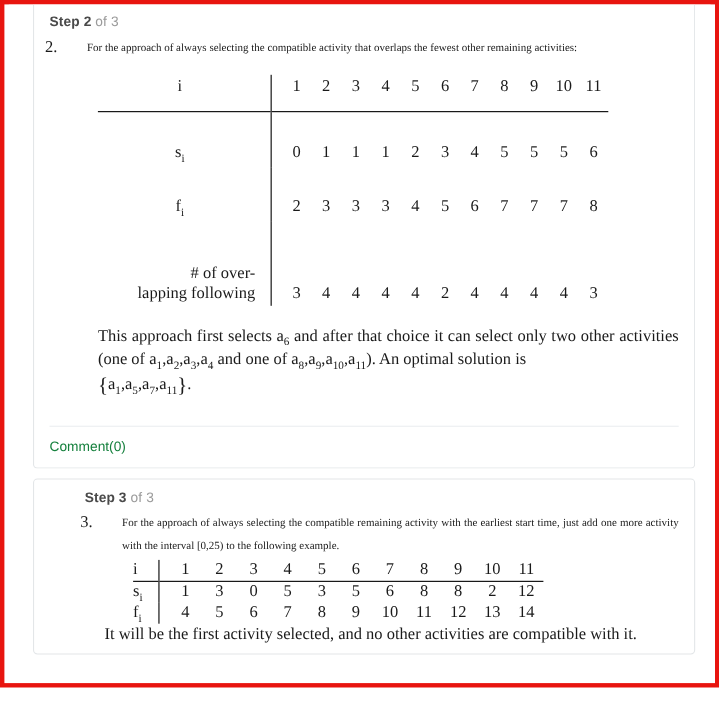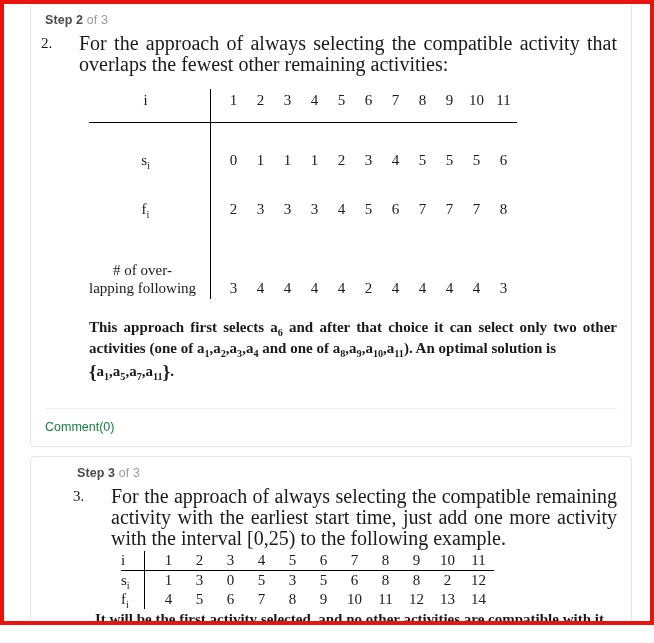--- a/index.html
+++ b/index.html
@@ -69,30 +69,29 @@
     width: 48px;
     flex: 0 0 48px;
     padding-left: 10px;
     box-sizing: border-box;
     font-size: 15px;
     line-height: 20px;
   }
   .item-text {
     flex: 1 1 auto;
     padding-right: 14px;
-    font-size: 20px;
+    font-size: 10px;
     line-height: 21px;
     text-align: justify;
   }
   .para {
     font-family: "Liberation Serif", serif;
     font-size: 15px;
     line-height: 21px;
     text-align: justify;
-    font-weight: bold;
   }
   sub {
     font-size: 0.68em;
     line-height: 0;
   }
 
   
   .tbl1-wrap {
     margin: 14px 0 0 58px;
   }
@@ -124,23 +123,24 @@
   table.tbl1 td.val.first {
     padding-left: 9px;
   }
   table.tbl1 tr.r-head td { height: 30px; vertical-align: top; padding-top: 3px; }
   table.tbl1 tr.r-line td { height: 1px; padding: 0; }
   table.tbl1 tr.r-line td.hr { background: #000000; height: 1px; }
   table.tbl1 tr.r-s td { height: 46px; vertical-align: bottom; padding-bottom: 4px; }
   table.tbl1 tr.r-f td { height: 45px; vertical-align: bottom; padding-bottom: 4px; }
   table.tbl1 tr.r-o td { height: 75px; vertical-align: bottom; padding-bottom: 2px; }
   .ovr-label {
-    text-align: center;
+    text-align: right;
     line-height: 18px;
     padding-right: 6px;
+    margin-left: 36px;
   }
 
   
   .tbl2-wrap {
     margin: 2px 0 0 58px;
   }
   table.tbl2 {
     border-collapse: collapse;
     font-family: "Liberation Serif", serif;
     font-size: 15px;

